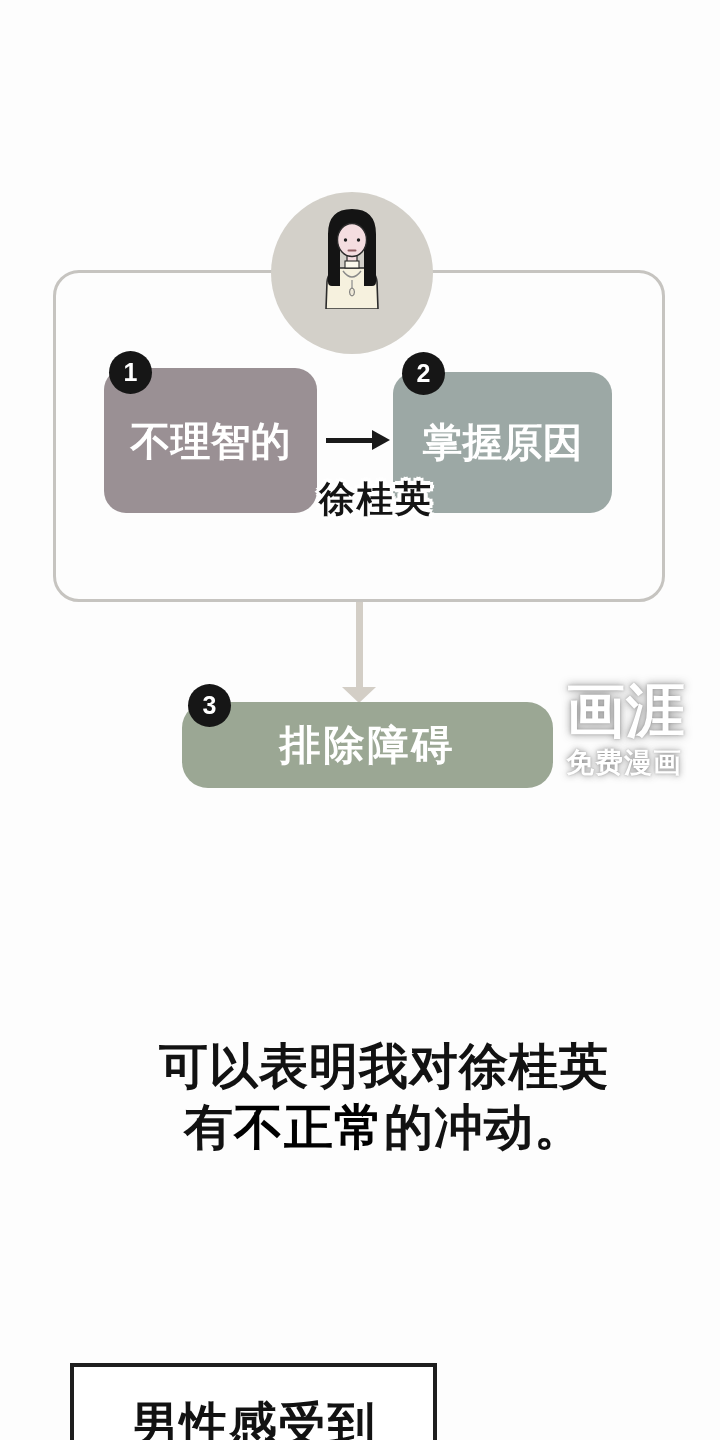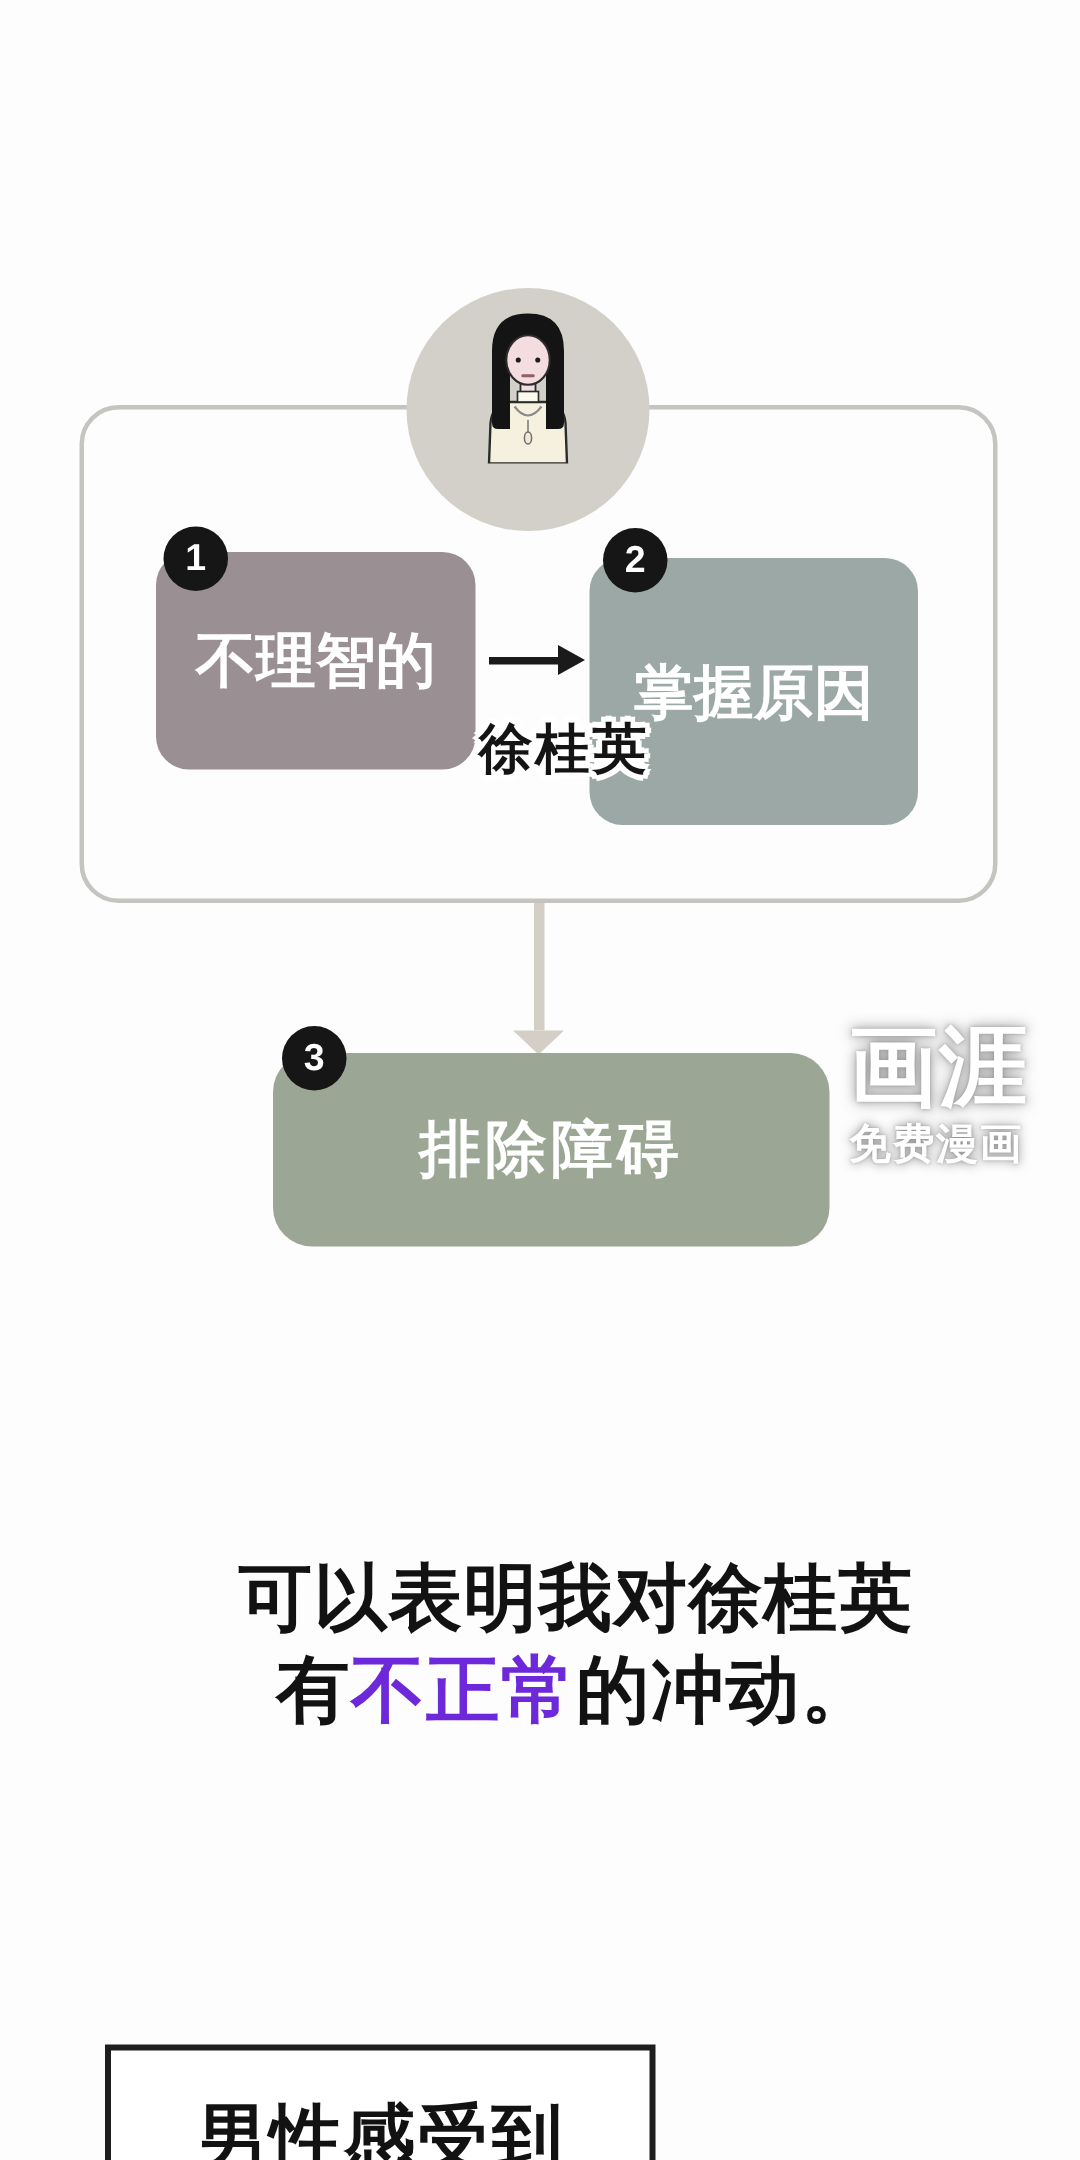--- a/index.html
+++ b/index.html
@@ -45,22 +45,22 @@
   .step{
     position:absolute;
     border-radius:22px;
     color:#ffffff;
     display:flex;align-items:center;justify-content:center;
     text-align:center;
     font-weight:700;
     z-index:2;
   }
   .step-1{left:104px;top:368px;width:213px;height:145px;background:#9a9094;font-size:40px;line-height:46px;justify-content:center;}
-  .step-2{left:393px;top:372px;width:219px;height:178px;background:#9ca8a5;font-size:40px;}
-  .step-3{left:182px;top:702px;width:371px;height:129px;background:#9ba794;border-radius:26px;font-size:41px;letter-spacing:3px;}
+  .step-2{left:393px;top:372px;width:219px;height:141px;background:#9ca8a5;font-size:40px;}
+  .step-3{left:182px;top:702px;width:371px;height:86px;background:#9ba794;border-radius:26px;font-size:41px;letter-spacing:3px;}
 
   .badge{
     position:absolute;
     width:43px;height:43px;border-radius:50%;
     background:#161616;color:#ffffff;
     display:flex;align-items:center;justify-content:center;
     font-size:25px;font-weight:700;
     z-index:5;
   }
   .badge-1{left:109px;top:351px;}
@@ -98,21 +98,21 @@
 
   
   .narration{
     position:absolute;left:0;top:1036px;width:100%;
     text-align:center;
     font-size:49px;font-weight:700;color:#121212;
     line-height:61px;letter-spacing:1px;
     z-index:2;
     margin-left:24px;
   }
-  .narration .hl{color:#6d28d9;}
+  .narration .hl{color:#000000;}
 
   
   .caption-box{
     position:absolute;left:70px;top:1363px;
     width:367px;height:140px;
     box-sizing:border-box;
     border:4px solid #1e1e1e;
     background:#ffffff;
     text-align:center;
     z-index:2;

